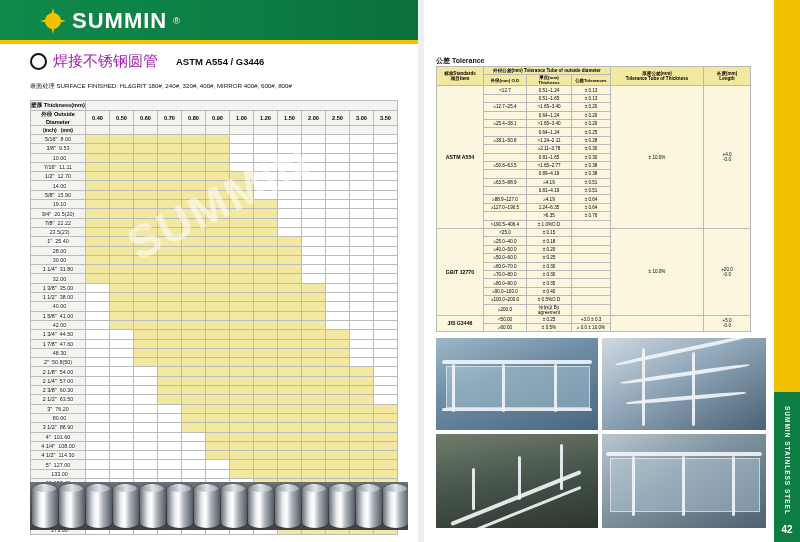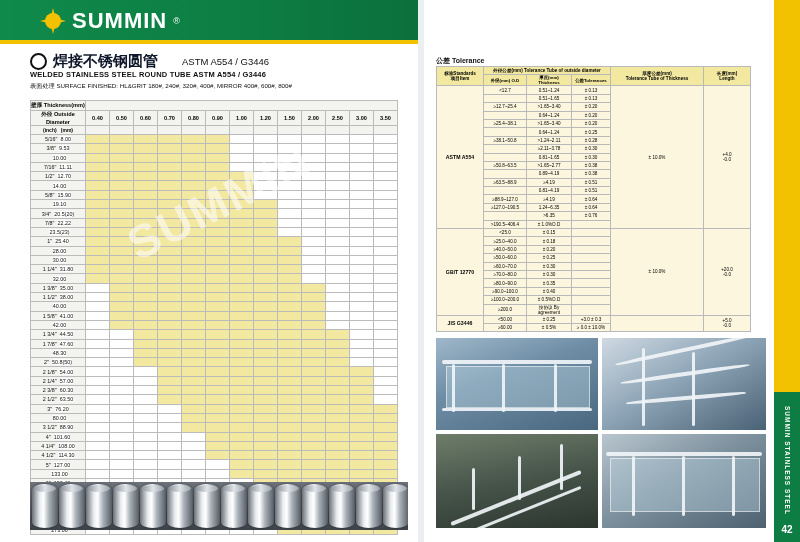--- a/index.html
+++ b/index.html
@@ -29,22 +29,22 @@
   .logo-text{
     color:#fff;font-size:22px;font-weight:bold;letter-spacing:1px;
     font-family:"Liberation Sans", sans-serif;
   }
   .logo-reg{color:#fff;font-size:9px;vertical-align:super;}
 
   .title-row{position:absolute;left:30px;top:52px;width:390px;display:flex;align-items:center;gap:6px;}
   .title-bullet{
     width:13px;height:13px;border:2px solid #111;border-radius:50%;display:inline-block;
   }
-  .title-cn{font-size:15px;font-weight:bold;color:#0f172a;letter-spacing:0px;}
-  .title-en-std{font-size:9.5px;font-weight:normal;color:#111;margin-left:18px;}
+  .title-cn{font-size:15px;font-weight:normal;color:#a21caf;letter-spacing:0px;}
+  .title-en-std{font-size:9.5px;font-weight:bold;color:#111;margin-left:12px;}
   .subtitle-en{position:absolute;left:30px;top:70px;font-size:7.5px;font-weight:bold;color:#111;letter-spacing:0.2px;}
   .surface-line{position:absolute;left:30px;top:82px;font-size:6.2px;color:#111;letter-spacing:0px;}
 
   
   .tbl-wrap{position:absolute;left:30px;top:100px;width:378px;}
   table.spec{border-collapse:collapse;font-size:5.4px;table-layout:fixed;}
   table.spec td,table.spec th{border:0.5px solid #bbb;padding:0;text-align:center;vertical-align:middle;}
   .hdr-thick{background:#f3f3ef;font-size:5.6px;font-weight:bold;height:9px;}
   .hdr-diam{background:#f3f3ef;font-size:5.6px;font-weight:bold;height:9px;}
   .col-d{width:54px;background:#f3f3ef;}
@@ -133,21 +133,20 @@
         <span class="logo-text">SUMMIN</span>
         <span class="logo-reg">®</span>
       </div>
     </div>
 
     <div class="title-row">
       <span class="title-bullet"></span>
       <span class="title-cn">焊接不锈钢圆管</span>
       <span class="title-en-std">ASTM A554 / G3446</span>
     </div>
-    <div class="subtitle-en">WELDED STAINLESS STEEL ROUND TUBE ASTM A554 / G3446</div>
     <div class="surface-line">表面处理 SURFACE FINISHED: HL&amp;GRIT 180#, 240#, 320#, 400#, MIRROR 400#, 600#, 800#</div>
 
     <div class="tbl-wrap">
       <table class="spec" id="spec-table">
           <tbody>
             <tr>
               <td class="col-d hdr-thick" rowspan="1">壁厚 Thickness(mm)</td>
               <td class="hdr-thick" colspan="13"></td>
             </tr>
             <tr>

